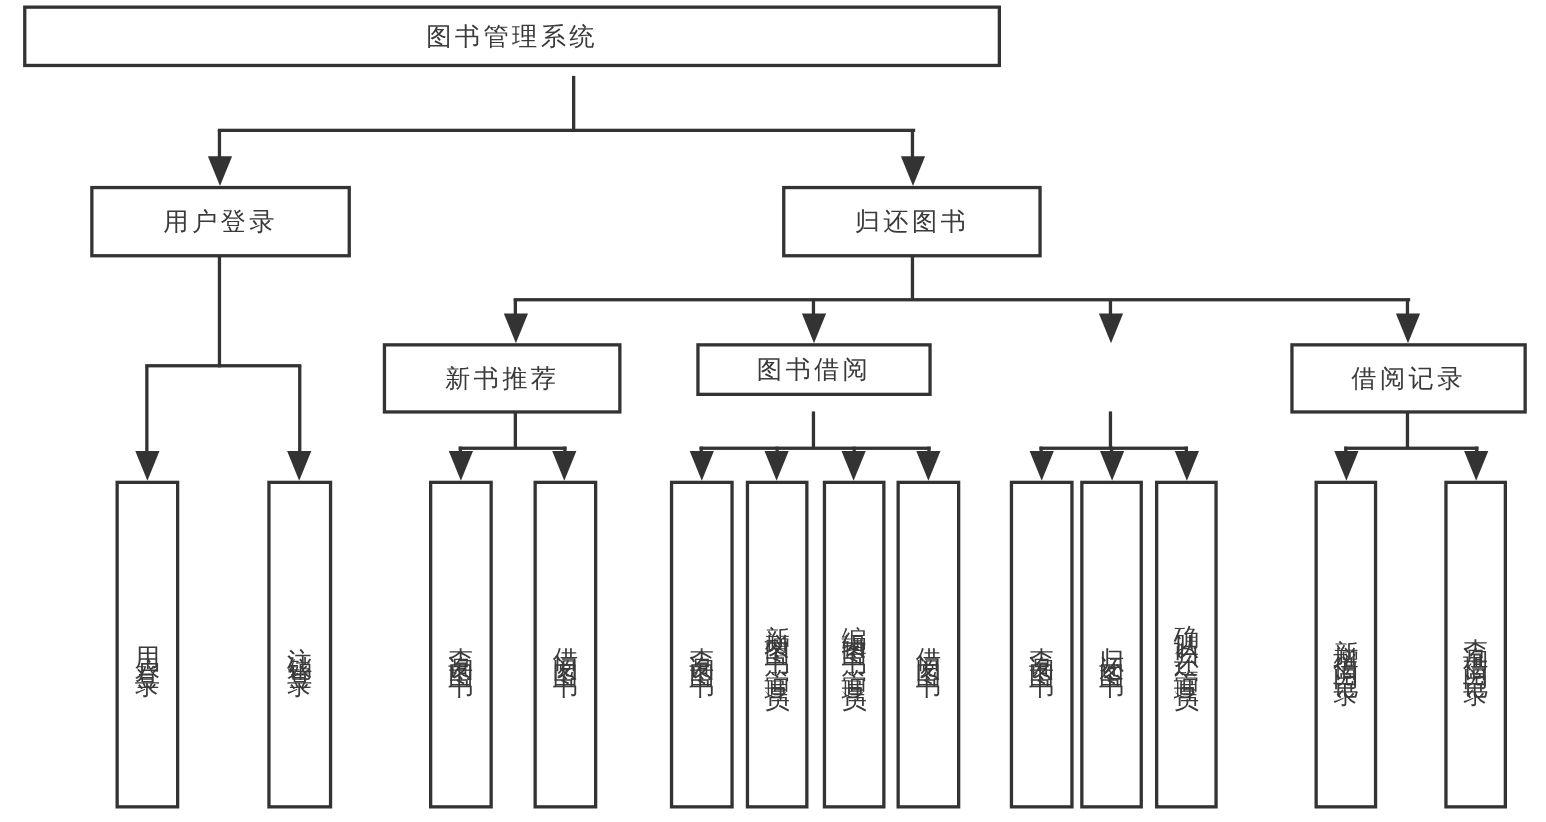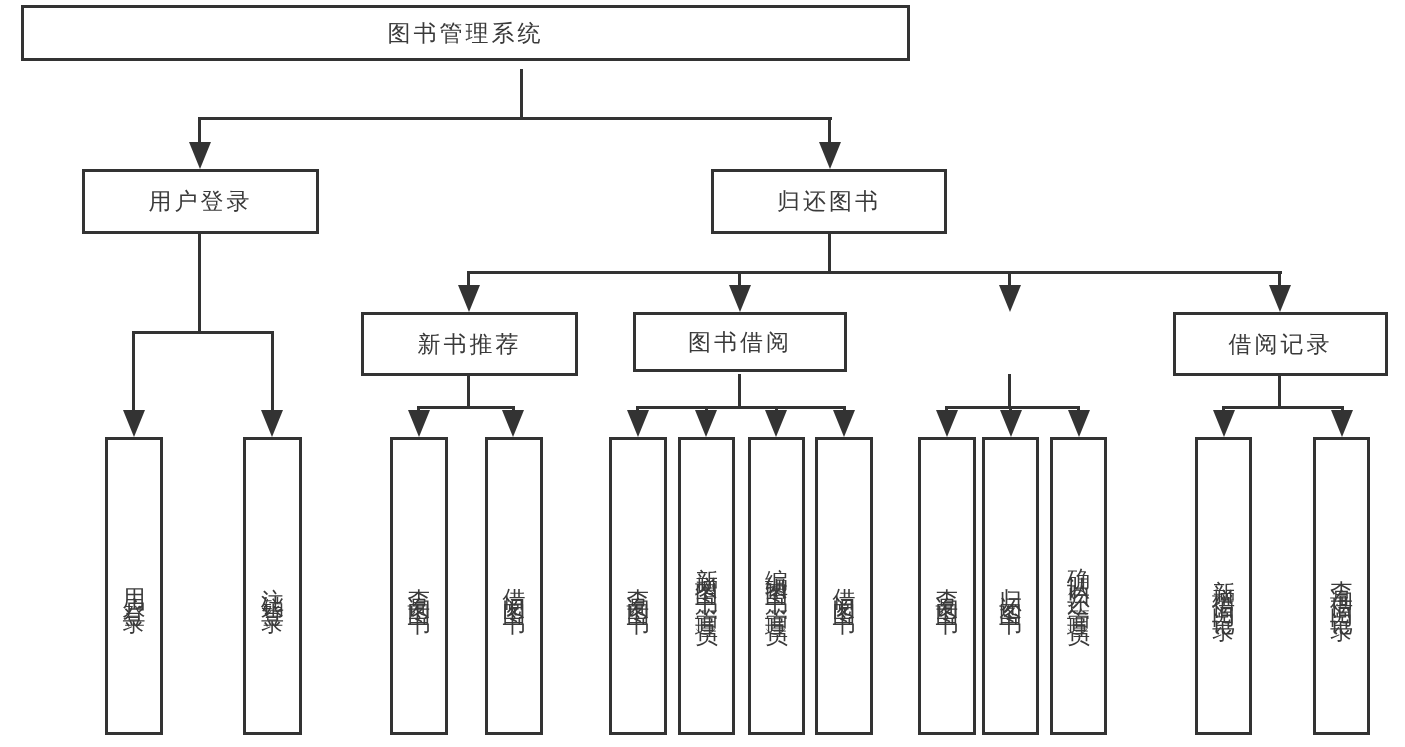--- a/index.html
+++ b/index.html
@@ -83,24 +83,24 @@
   <div class="ln" style="left:467px; top:271px; width:815px; height:3px;"></div>
   <div class="ln" style="left:467px;  top:272px; width:3px; height:15px;"></div>
   <div class="ln" style="left:738px;  top:272px; width:3px; height:15px;"></div>
   <div class="ln" style="left:1008px; top:272px; width:3px; height:15px;"></div>
   <div class="ln" style="left:1278px; top:272px; width:3px; height:15px;"></div>
   <div class="ar" style="left:458px;  top:285px;"></div>
   <div class="ar" style="left:729px;  top:285px;"></div>
   <div class="ar" style="left:999px;  top:285px;"></div>
   <div class="ar" style="left:1269px; top:285px;"></div>
 
-  <div class="box hbox" style="left:361px; top:312px; width:217px; height:64px;">
+  <div class="box hbox" style="left:348px; top:312px; width:217px; height:64px;">
     <span>新书推荐</span>
   </div>
-  <div class="box hbox" style="left:633px; top:312px; width:214px; height:60px;">
+  <div class="box hbox" style="left:633px; top:312px; width:214px; height:48px;">
     <span>图书借阅</span>
   </div>
   <div class="box hbox" style="left:1173px; top:312px; width:215px; height:64px;">
     <span>借阅记录</span>
   </div>
 
   <div class="ln" style="left:467px; top:374px; width:3px;  height:34px;"></div>
   <div class="ln" style="left:417px; top:406px; width:98px; height:3px;"></div>
   <div class="ln" style="left:417px; top:406px; width:3px;  height:7px;"></div>
   <div class="ln" style="left:512px; top:406px; width:3px;  height:7px;"></div>

